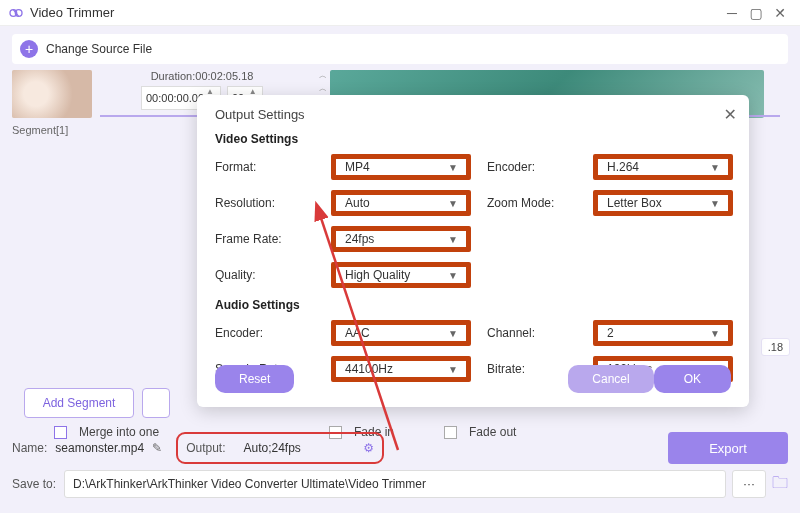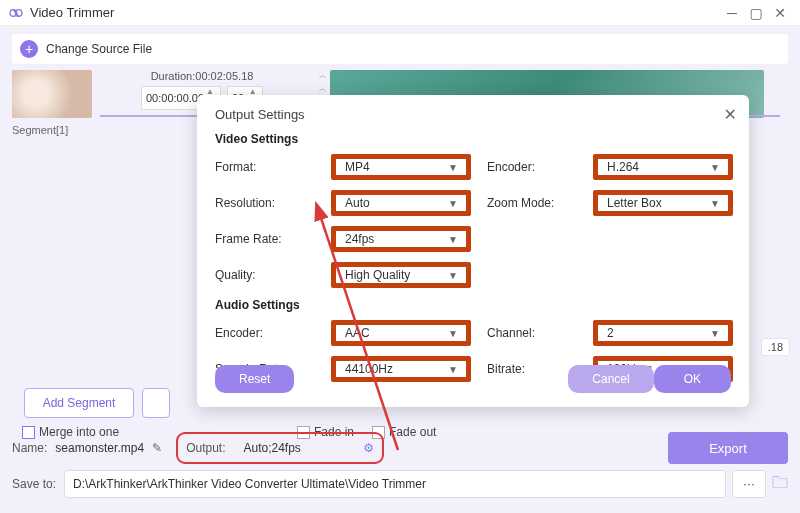--- a/index.html
+++ b/index.html
@@ -29,21 +29,21 @@
 .stepper { width: 12px; display: flex; flex-direction: column; margin-left: auto; }
 .stepper-btn { height: 10px; font-size: 8px; color: #888; line-height: 8px; text-align: center; }
 .seg-stepper { width: 14px; display: flex; flex-direction: column; gap: 2px; margin-left: 4px; }
 .seg-arrow { font-size: 8px; color: #999; text-align: center; }
 .preview { flex: 1; height: 48px; background: linear-gradient(135deg, #5aa89a 0%, #3d8a7a 50%, #86bcb0 100%); border-radius: 2px; margin-right: 24px; }
 
 .segment-label { font-size: 11px; color: #666; margin-top: 6px; }
 
 
 .seg-btn { width: 110px; height: 30px; border: 1px solid #b9a8ed; border-radius: 4px; background: #fff; color: #7d63df; font-size: 12px; display: flex; align-items: center; justify-content: center; }
-.checkbox-row { display: flex; align-items: center; gap: 4px; color: #444; font-size: 12px; }
+.checkbox-row { display: flex; align-items: center; gap: 12px; color: #444; font-size: 12px; margin-left: 32px; }
 .chk { width: 13px; height: 13px; border: 1px solid #aaa; background: #fff; }
 .chk.purple { border-color: #8e74e8; }
 
 
 .bottom { position: absolute; left: 12px; right: 12px; bottom: 8px; }
 .bottom-row { display: flex; align-items: center; height: 30px; margin-bottom: 6px; }
 .label { color: #555; margin-right: 8px; }
 .filename { display: flex; align-items: center; gap: 8px; }
 .pencil { color: #666; }
 .output-box { border: 2px solid #d93a3a; border-radius: 9px; height: 32px; display: flex; align-items: center; padding: 0 8px; gap: 10px; margin-left: 14px; width: 208px; }

